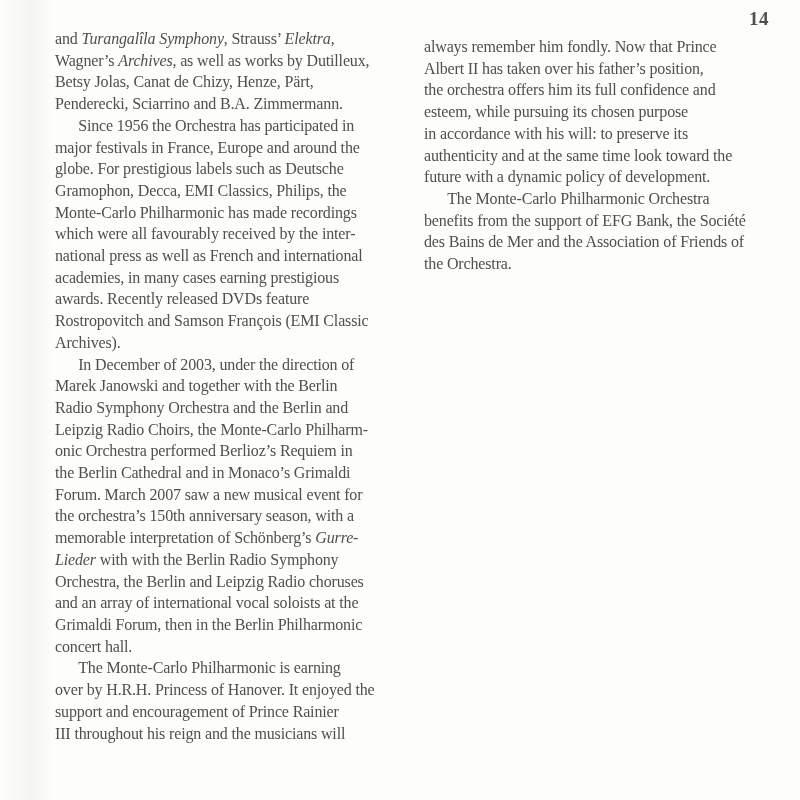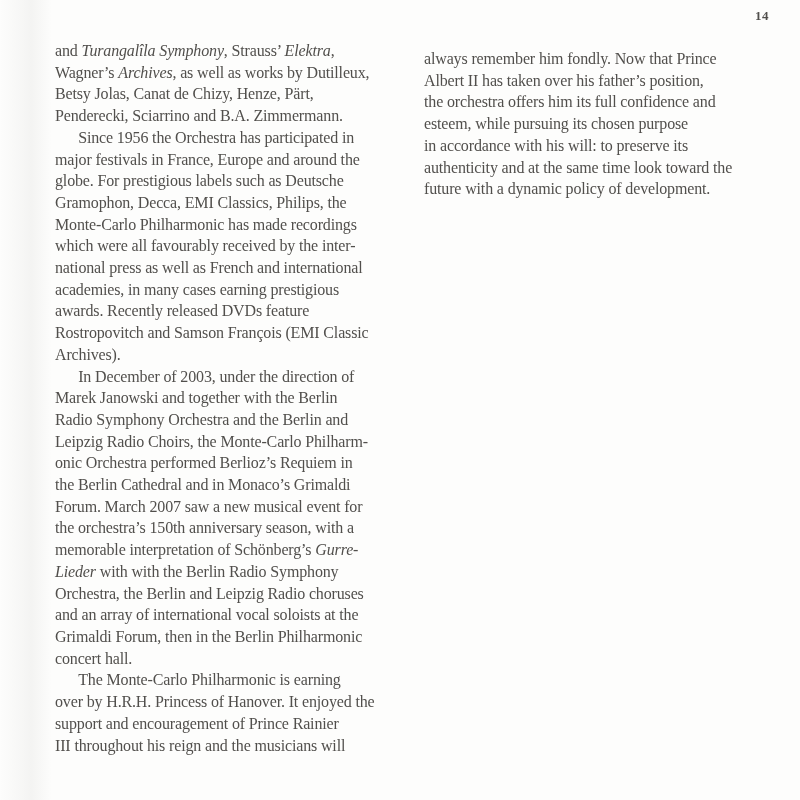--- a/index.html
+++ b/index.html
@@ -31,28 +31,28 @@
       rgba(120,120,115,0.00) 0%,
       rgba(120,120,115,0.05) 45%,
       rgba(120,120,115,0.07) 60%,
       rgba(120,120,115,0.00) 100%);
     pointer-events: none;
   }
   .page-number {
     position: absolute;
     top: 8px;
     right: 31px;
-    font-size: 13px;
+    font-size: 19px;
     font-weight: 600;
     letter-spacing: 0.5px;
     margin-left: 24px;
   }
   .text-column {
     position: absolute;
-    top: 40px;
+    top: 28px;
     width: 352px;
     font-size: 16px;
     line-height: 21.7px;
     letter-spacing: -0.15px;
     text-align: left;
   }
   .text-column.left  { left: 55px; }
   .text-column.right { left: 424px; margin-top: 8px; }
   .para {
     margin: 0;
@@ -107,14 +107,18 @@
 III throughout his reign and the musicians will</span></p>
     </div>
   <div class="text-column right">
       <p class="para"><span>always remember him fondly. Now that Prince
 Albert II has taken over his father’s position,
 the orchestra offers him its full confidence and
 esteem, while pursuing its chosen purpose
 in accordance with his will: to preserve its
 authenticity and at the same time look toward the
 future with a dynamic policy of development.</span></p>
+      <p class="para indent"><span>The Monte-Carlo Philharmonic Orchestra
+benefits from the support of EFG Bank, the Société
+des Bains de Mer and the Association of Friends of
+the Orchestra.</span></p>
     </div>
 </div>
 
 </body></html>

